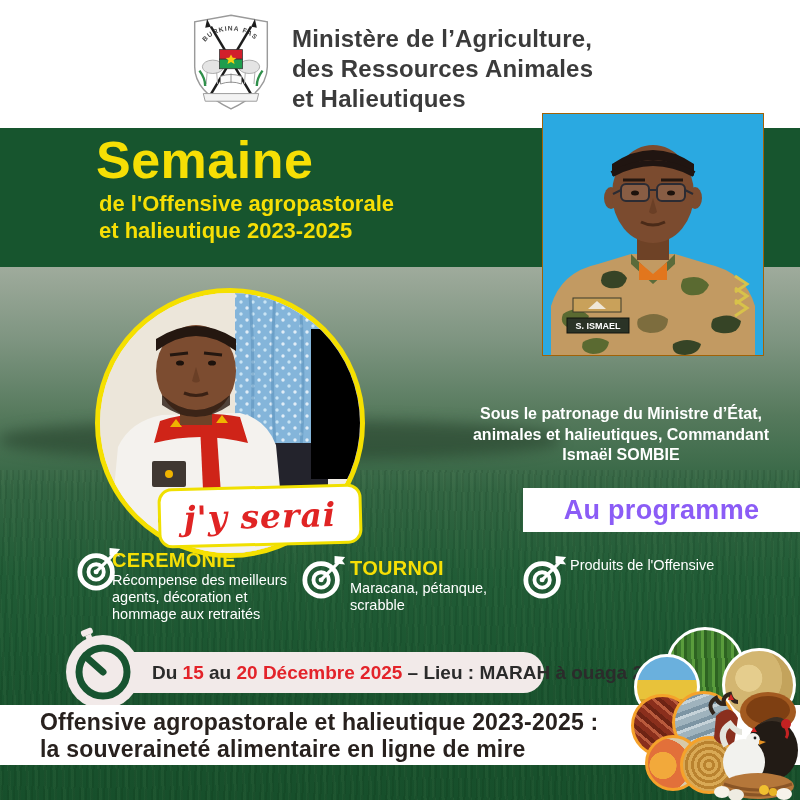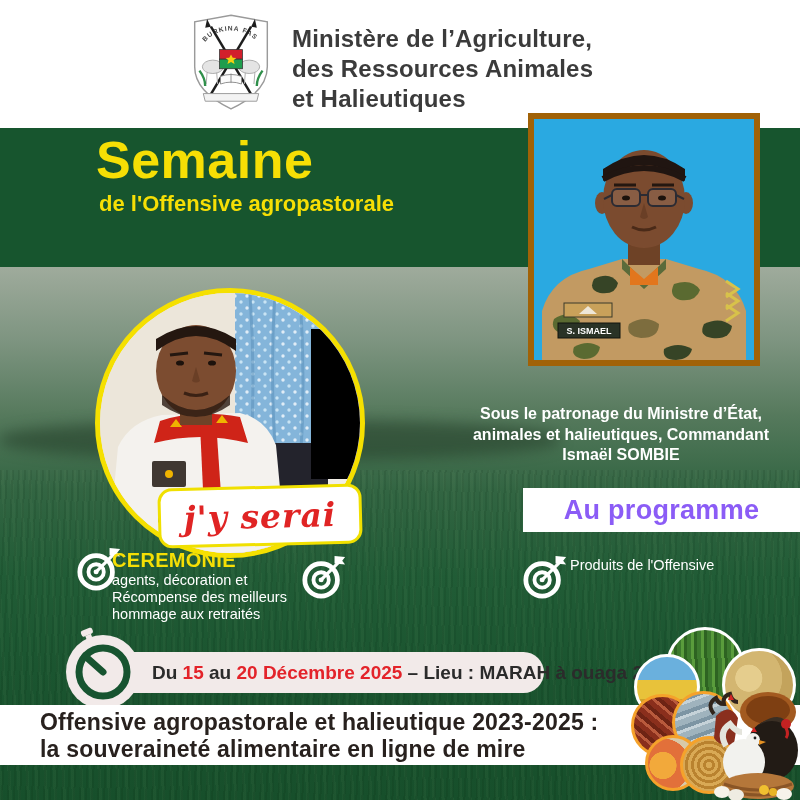--- a/index.html
+++ b/index.html
@@ -24,21 +24,21 @@
     background-image:repeating-linear-gradient(93deg,rgba(8,38,16,.20) 0 2px,transparent 2px 6px),
                      repeating-linear-gradient(87deg,rgba(130,170,120,.12) 0 3px,transparent 3px 9px);}
 
   
   .title-main{left:96px;top:130px;color:#f6df05;font-size:52px;font-weight:800;
               letter-spacing:.5px;}
   .title-sub{left:99px;top:190px;color:#f6df05;font-size:22px;font-weight:700;
              line-height:27px;}
 
   
-  .cmd-frame{left:528px;top:113px;width:220px;height:241px;border:6px solid #a16207;
+  .cmd-frame{left:542px;top:113px;width:220px;height:241px;border:1px solid #a16207;
              background:#2aa9e1;}
   .patronage{left:456px;top:370px;width:330px;color:#ffffff;font-size:16px;
              font-weight:600;line-height:20.5px;text-align:center;margin-top:34px;}
   .patronage b{font-weight:800;}
 
   
   .attendee{left:95px;top:288px;width:260px;height:260px;border:5px solid #f5e000;
             border-radius:50%;overflow:hidden;background:#ece6da;}
 
   
@@ -143,20 +143,21 @@
   </div>
 
   <div class="abs field"></div>
   <div class="abs treeband"></div>
   <div class="abs grass"></div>
   <div class="abs band"></div>
 
   <div class="abs title-main">Semaine</div>
   <div class="abs title-sub">
     <div>de l'Offensive agropastorale</div>
+    <div>et halieutique 2023-2025</div>
   </div>
 
   <div class="abs cmd-frame">
     <svg width="220" height="241" viewBox="0 0 220 241">
       <rect width="220" height="241" fill="#2aa9e1"></rect>
 
       <path d="M8 241 L8 192 Q18 158 55 150 L88 140 L132 140 L165 150 Q202 158 212 192 L212 241 Z" fill="#c29a62"></path>
       <g opacity=".95">
         <path d="M20 200 q14 -10 26 2 q-4 14 -20 12 q-10 -4 -6 -14z" fill="#55682f"></path>
         <path d="M60 160 q16 -8 24 4 q-2 12 -18 10 q-12 -3 -6 -14z" fill="#2f4023"></path>
@@ -280,36 +281,43 @@
         <circle cx="21" cy="27" r="8" stroke-width="4"></circle>
       </g>
       <circle cx="21" cy="27" r="2.6" fill="#ffffff"></circle>
       <line x1="21" y1="27" x2="39" y2="9" stroke="#ffffff" stroke-width="3.4"></line>
       <path d="M35 2 l11 1 -3 4 3 4 -11 -1 z" fill="#ffffff"></path>
     </svg>
   </div>
   <div class="abs" style="left:112px;top:549px;">
     <div class="item-title">CEREMONIE</div>
     <div class="item-desc">
+      <div>Récompense des meilleurs</div>
       <div>agents, décoration et</div>
-      <div>Récompense des meilleurs</div>
       <div>hommage aux retraités</div>
     </div>
   </div>
 
   <div class="abs" style="left:301px;top:554px;">
     <svg class="ico-target" viewBox="0 0 48 48">
       <g fill="none" stroke="#ffffff">
         <circle cx="21" cy="27" r="17" stroke-width="5"></circle>
         <circle cx="21" cy="27" r="8" stroke-width="4"></circle>
       </g>
       <circle cx="21" cy="27" r="2.6" fill="#ffffff"></circle>
       <line x1="21" y1="27" x2="39" y2="9" stroke="#ffffff" stroke-width="3.4"></line>
       <path d="M35 2 l11 1 -3 4 3 4 -11 -1 z" fill="#ffffff"></path>
     </svg>
+  </div>
+  <div class="abs" style="left:350px;top:557px;">
+    <div class="item-title">TOURNOI</div>
+    <div class="item-desc">
+      <div>Maracana, pétanque,</div>
+      <div>scrabble</div>
+    </div>
   </div>
 
   <div class="abs" style="left:522px;top:554px;">
     <svg class="ico-target" viewBox="0 0 48 48">
       <g fill="none" stroke="#ffffff">
         <circle cx="21" cy="27" r="17" stroke-width="5"></circle>
         <circle cx="21" cy="27" r="8" stroke-width="4"></circle>
       </g>
       <circle cx="21" cy="27" r="2.6" fill="#ffffff"></circle>
       <line x1="21" y1="27" x2="39" y2="9" stroke="#ffffff" stroke-width="3.4"></line>

